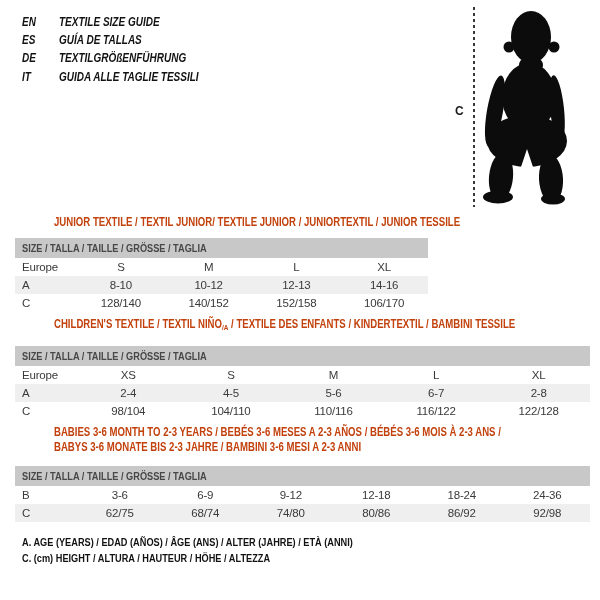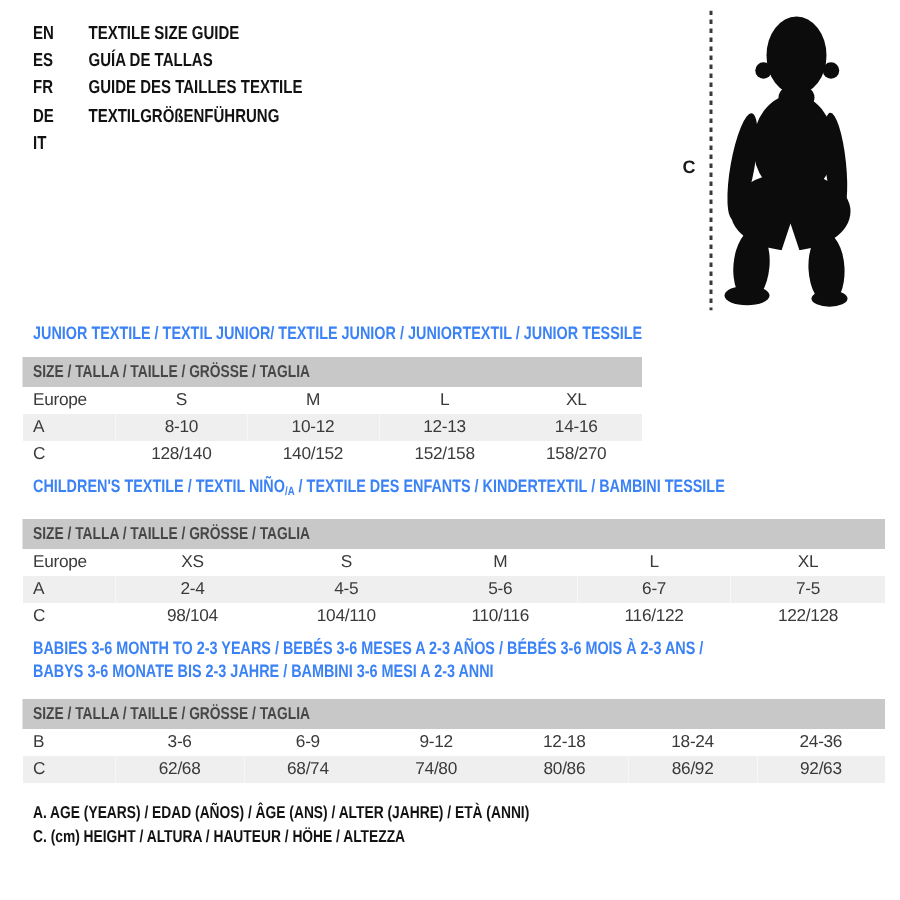--- a/index.html
+++ b/index.html
@@ -3,28 +3,28 @@
 <meta charset="utf-8">
 <style>
   html,body{margin:0;padding:0;}
   body{
     width:600px;height:600px;background:#ffffff;position:relative;
     font-family:"Liberation Sans",sans-serif;color:#121212;overflow:hidden;
   }
   .condensed{display:inline-block;transform:scaleX(0.8);transform-origin:0 50%;white-space:nowrap;}
   
   .langs{position:absolute;left:22px;top:13px;}
-  .lang-row{display:flex;height:18.2px;align-items:center;font-weight:bold;font-size:12.5px;color:#121212;}
+  .lang-row{display:flex;height:18.2px;align-items:center;font-weight:bold;font-size:12.5px;color:#121212;font-style:italic;}
   .lang-code{width:37px;flex:0 0 37px;}
   
   .measure-label{position:absolute;left:455px;top:104px;font-weight:bold;font-size:12px;color:#1a1a1a;}
   .measure-line{position:absolute;left:472px;top:7px;}
   .baby-svg{position:absolute;left:481px;top:7px;}
   
-  .section-title{position:absolute;font-weight:bold;font-size:12px;color:#3b82f6;line-height:14px;}
+  .section-title{position:absolute;font-weight:bold;font-size:12px;color:#c2410c;line-height:14px;margin-left:32px;}
   #junior-title{left:22px;top:215px;}
   #children-title{left:22px;top:317px;}
   #babies-title{left:22px;top:425px;}
   #babies-title .title-line{height:15px;}
   .sub-a{font-size:8px;vertical-align:-2px;font-weight:bold;}
   
   .table-wrap{position:absolute;}
   #junior-table{left:15px;top:238px;width:413px;}
   #children-table{left:15px;top:346px;width:575px;}
   #babies-table{left:15px;top:466px;width:575px;}
@@ -45,29 +45,26 @@
 <div class="langs">
   <div class="lang-row">
     <span class="lang-code"><span class="condensed">EN</span></span>
     <span><span class="condensed">TEXTILE SIZE GUIDE</span></span>
   </div>
   <div class="lang-row">
     <span class="lang-code"><span class="condensed">ES</span></span>
     <span><span class="condensed">GUÍA DE TALLAS</span></span>
   </div>
   <div class="lang-row">
-    <span class="lang-code"><span class="condensed">FR</span></span>
-    <span><span class="condensed">GUIDE DES TAILLES TEXTILE</span></span>
-  </div>
-  <div class="lang-row">
     <span class="lang-code"><span class="condensed">DE</span></span>
     <span><span class="condensed">TEXTILGRÖßENFÜHRUNG</span></span>
   </div>
   <div class="lang-row">
     <span class="lang-code"><span class="condensed">IT</span></span>
+    <span><span class="condensed">GUIDA ALLE TAGLIE TESSILI</span></span>
   </div>
 </div>
 
 <span class="measure-label">C</span>
 <svg class="measure-line" width="4" height="200" viewBox="0 0 4 200">
   <line x1="2" y1="0" x2="2" y2="200" stroke="#383838" stroke-width="2" stroke-dasharray="3,3"></line>
 </svg>
 <svg class="baby-svg" width="92" height="200" viewBox="0 0 92 200">
   <g fill="#0c0c0c">
     <ellipse cx="50" cy="30" rx="20" ry="26"></ellipse>
@@ -116,21 +113,21 @@
         <td>8-10</td>
         <td>10-12</td>
         <td>12-13</td>
         <td>14-16</td>
       </tr>
       <tr>
         <td class="label">C</td>
         <td>128/140</td>
         <td>140/152</td>
         <td>152/158</td>
-        <td>158/270</td>
+        <td>106/170</td>
       </tr>
     </tbody>
   </table>
 </div>
 
 <div class="section-title" id="children-title">
   <span class="condensed"><span>CHILDREN'S TEXTILE / TEXTIL NIÑO</span><sub class="sub-a">/A</sub><span> / TEXTILE DES ENFANTS / KINDERTEXTIL / BAMBINI TESSILE</span></span>
 </div>
 <div class="table-wrap" id="children-table">
   <div class="size-bar">
@@ -153,21 +150,21 @@
         <td>M</td>
         <td>L</td>
         <td>XL</td>
       </tr>
       <tr class="alt">
         <td class="label">A</td>
         <td>2-4</td>
         <td>4-5</td>
         <td>5-6</td>
         <td>6-7</td>
-        <td>7-5</td>
+        <td>2-8</td>
       </tr>
       <tr>
         <td class="label">C</td>
         <td>98/104</td>
         <td>104/110</td>
         <td>110/116</td>
         <td>116/122</td>
         <td>122/128</td>
       </tr>
     </tbody>
@@ -197,26 +194,26 @@
         <td class="label">B</td>
         <td>3-6</td>
         <td>6-9</td>
         <td>9-12</td>
         <td>12-18</td>
         <td>18-24</td>
         <td>24-36</td>
       </tr>
       <tr class="alt">
         <td class="label">C</td>
-        <td>62/68</td>
+        <td>62/75</td>
         <td>68/74</td>
         <td>74/80</td>
         <td>80/86</td>
         <td>86/92</td>
-        <td>92/63</td>
+        <td>92/98</td>
       </tr>
     </tbody>
   </table>
 </div>
 
 <div id="legend">
   <div class="legend-line"><span class="condensed">A. AGE (YEARS) / EDAD (AÑOS) / ÂGE (ANS) / ALTER (JAHRE) / ETÀ (ANNI)</span></div>
   <div class="legend-line"><span class="condensed">C. (cm) HEIGHT / ALTURA / HAUTEUR / HÖHE / ALTEZZA</span></div>
 </div>
 

